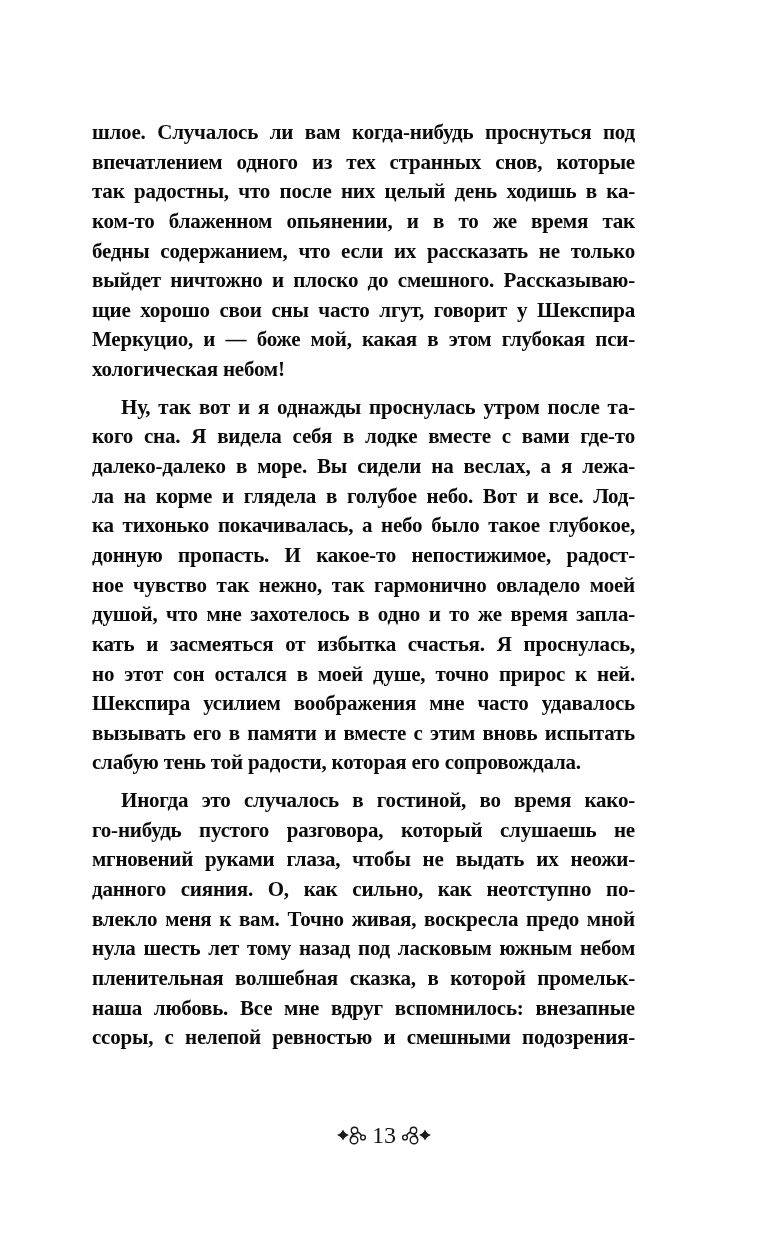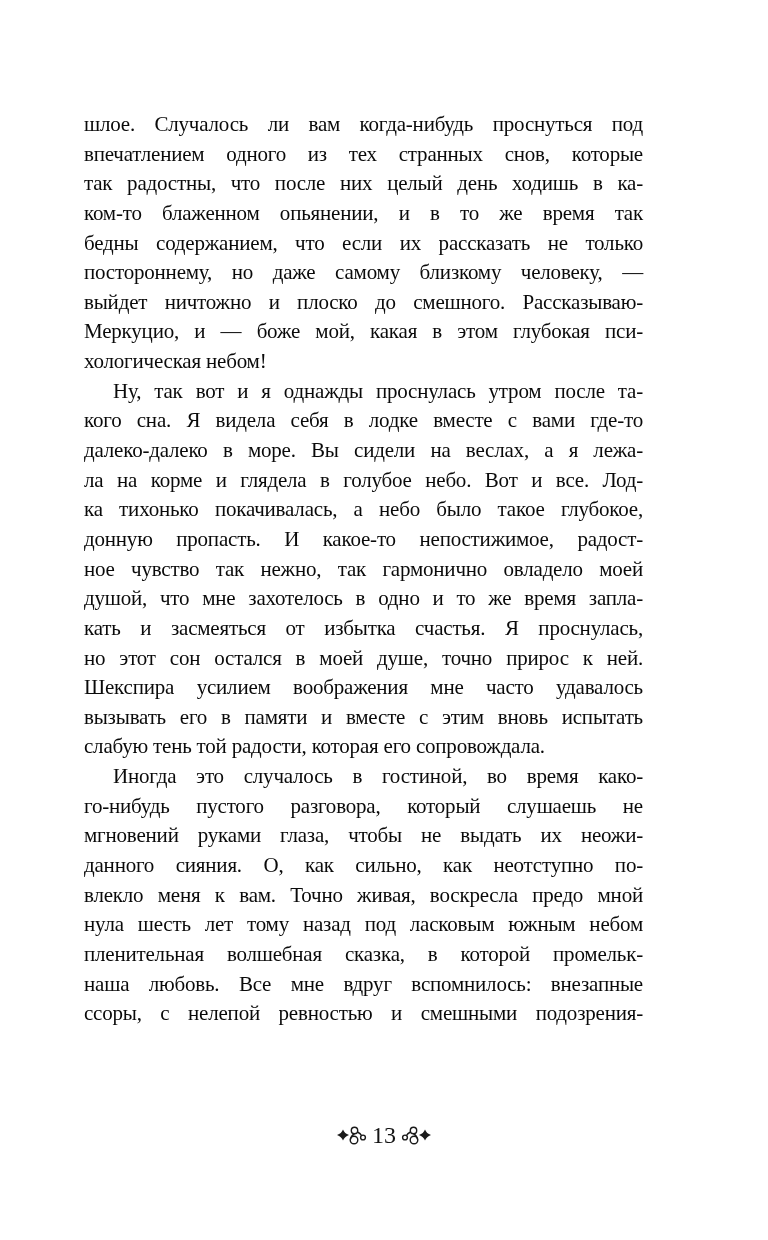--- a/index.html
+++ b/index.html
@@ -18,21 +18,21 @@
   .text-block {
     position: absolute;
     left: 84px;
     top: 110px;
     width: 559px;
     font-family: "Liberation Serif", "DejaVu Serif", serif;
     font-size: 21px;
     letter-spacing: -0.2px;
     color: #0a0a0a;
   }
-  .para { margin: 0; padding: 0; }
+  .para { margin: 8px; padding: 0; font-weight: bold; }
   .line {
     height: 29.65px;
     line-height: 29.65px;
     text-align: justify;
     text-align-last: justify;
     text-justify: inter-word;
     white-space: normal;
     overflow: visible;
   }
   .line.indent { padding-left: 29px; }
@@ -69,22 +69,22 @@
 
 <div class="page">
 
   <div class="text-block">
       <div class="para">
         <div class="line">шлое. Случалось ли вам когда-нибудь проснуться под</div>
         <div class="line">впечатлением одного из тех странных снов, которые</div>
         <div class="line">так радостны, что после них целый день ходишь в ка-</div>
         <div class="line">ком-то блаженном опьянении, и в то же время так</div>
         <div class="line">бедны содержанием, что если их рассказать не только</div>
-        <div class="line">постороннему, но даже самому близкому человеку, —</div>
         <div class="line">выйдет ничтожно и плоско до смешного. Рассказываю-</div>
+        <div class="line">щие хорошо свои сны часто лгут, говорит у Шекспира</div>
         <div class="line">Меркуцио, и — боже мой, какая в этом глубокая пси-</div>
         <div class="line last">хологическая небом!</div>
       </div>
       <div class="para">
         <div class="line indent">Ну, так вот и я однажды проснулась утром после та-</div>
         <div class="line">кого сна. Я видела себя в лодке вместе с вами где-то</div>
         <div class="line">далеко-далеко в море. Вы сидели на веслах, а я лежа-</div>
         <div class="line">ла на корме и глядела в голубое небо. Вот и все. Лод-</div>
         <div class="line">ка тихонько покачивалась, а небо было такое глубокое,</div>
         <div class="line">донную пропасть. И какое-то непостижимое, радост-</div>

